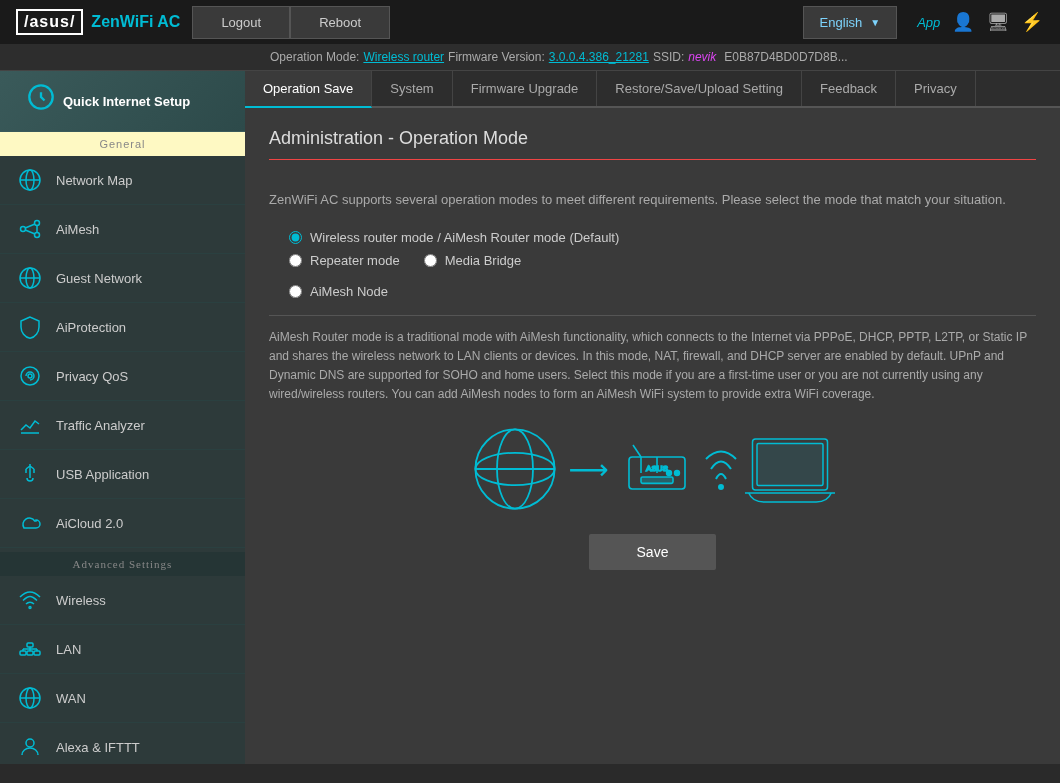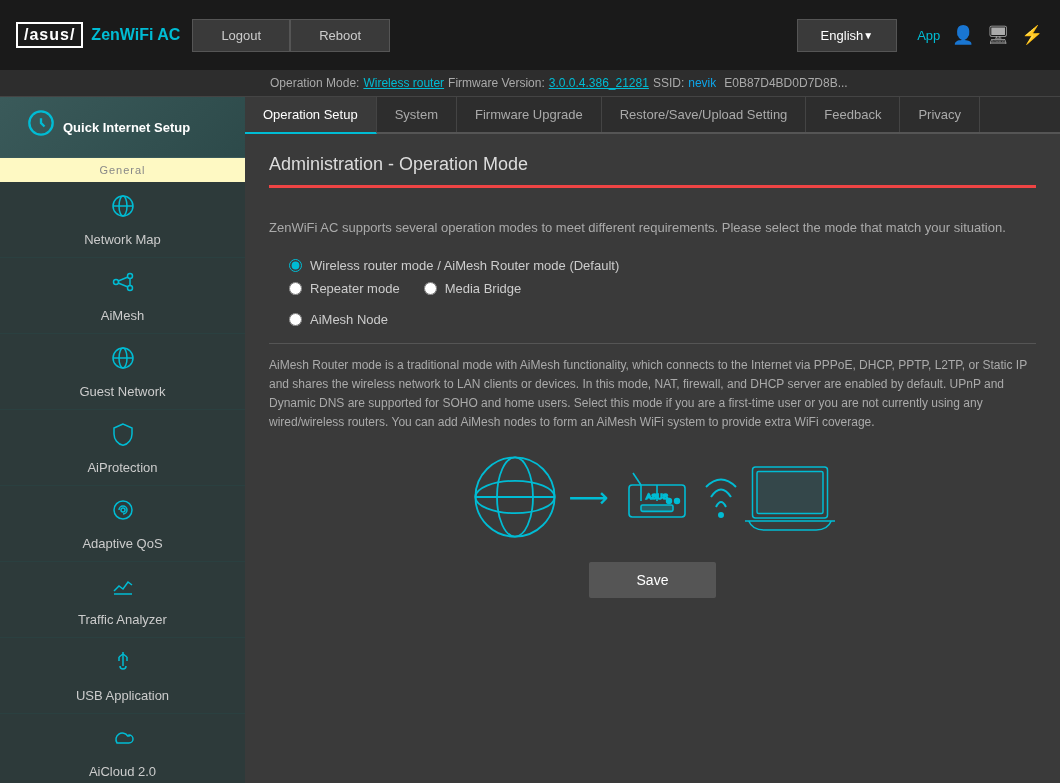--- a/index.html
+++ b/index.html
@@ -9,21 +9,21 @@
       background: #2a2a2a;
       font-family: Arial, sans-serif;
       font-size: 13px;
       color: #ccc;
       overflow: hidden;
     }
 
     
     .header {
       background: #1a1a1a;
-      height: 70px;
+      height: 44px;
       display: flex;
       align-items: center;
       padding: 0 16px;
       gap: 12px;
     }
     .logo-area {
       display: flex;
       align-items: center;
       gap: 8px;
       flex: 0 0 auto;
@@ -51,52 +51,54 @@
       background: #3a3a3a;
       color: #ccc;
       border: 1px solid #555;
       padding: 8px 28px;
       cursor: pointer;
       font-size: 13px;
     }
     .header-spacer { flex: 1; }
     .lang-selector {
       background: #3a3a3a;
-      color: #ffffff;
+      color: #7dd3fc;
       border: 1px solid #555;
-      padding: 8px 23px;
-      display: flex;
-      align-items: center;
+      padding: 8px 16px;
+      display: flex;
+      align-items: center;
+      gap: 8px;
       cursor: pointer;
     }
     .lang-selector .arrow { font-size: 10px; }
     .header-icons {
       display: flex;
       align-items: center;
       gap: 12px;
       margin-left: 8px;
     }
     .header-icon-label {
       color: #00bcd4;
       font-size: 13px;
+      font-style: italic;
     }
 
     
     .info-bar {
       background: #2d2d2d;
       padding: 6px 16px 6px 270px;
       font-size: 12px;
       color: #aaa;
       display: flex;
       align-items: center;
       gap: 4px;
       border-bottom: 1px solid #444;
     }
     .info-bar a { color: #00bcd4; text-decoration: underline; cursor: pointer; }
-    .info-bar .bold { color: #0ea5e9; }
+    .info-bar .bold { color: #d946ef; font-style: italic; }
 
     
     .main-layout {
       display: flex;
       height: calc(783px - 58px - 32px);
     }
 
     
     .sidebar {
       width: 245px;
@@ -132,21 +134,20 @@
       letter-spacing: 1px;
     }
     .sidebar-item {
       display: flex;
       align-items: center;
       gap: 12px;
       padding: 10px 16px;
       cursor: pointer;
       border-bottom: 1px solid #2a4040;
       color: #ccc;
-      flex-direction: column;
     }
     .sidebar-item-icon {
       width: 28px;
       height: 28px;
       display: flex;
       align-items: center;
       justify-content: center;
       color: #00bcd4;
       font-size: 18px;
     }
@@ -194,21 +195,21 @@
     .content-inner {
       flex: 1;
       padding: 20px 24px;
       overflow-y: auto;
       background: #3a3a3a;
     }
     .page-title {
       font-size: 18px;
       color: #ddd;
       margin-bottom: 16px;
-      border-bottom: 3px solid #ef4444;
+      border-bottom: 1px solid #ef4444;
       padding-bottom: 10px;
     }
     .description {
       color: #aaa;
       font-size: 13px;
       margin-bottom: 20px;
       line-height: 1.5;
       margin-top: 30px;
     }
 
@@ -386,21 +387,21 @@
     </div>
 
     <div class="sidebar-item">
       <div class="sidebar-item-icon">
         <svg width="24" height="24" viewBox="0 0 24 24" fill="none" stroke="#00bcd4" stroke-width="1.5">
           <circle cx="12" cy="12" r="9"></circle>
           <path d="M8 12c0-2.2 1.8-4 4-4s4 1.8 4 4-1.8 4-4 4"></path>
           <circle cx="12" cy="12" r="2"></circle>
         </svg>
       </div>
-      <span class="sidebar-item-label">Adaptive QoS</span>
+      <span class="sidebar-item-label">Privacy QoS</span>
     </div>
 
     <div class="sidebar-item">
       <div class="sidebar-item-icon">
         <svg width="24" height="24" viewBox="0 0 24 24" fill="none" stroke="#00bcd4" stroke-width="1.5">
           <polyline points="3,17 8,12 12,15 17,8 21,11"></polyline>
           <line x1="3" y1="20" x2="21" y2="20"></line>
         </svg>
       </div>
       <span class="sidebar-item-label">Traffic Analyzer</span>
@@ -478,21 +479,21 @@
         </svg>
       </div>
       <span class="sidebar-item-label">Alexa &amp; IFTTT</span>
     </div>
   </div>
 
   <div class="content-area">
 
     <div class="tab-bar">
       <div class="tab active">
-        <span>Operation Setup</span>
+        <span>Operation Save</span>
       </div>
       <div class="tab">
         <span>System</span>
       </div>
       <div class="tab">
         <span>Firmware Upgrade</span>
       </div>
       <div class="tab">
         <span>Restore/Save/Upload Setting</span>
       </div>

